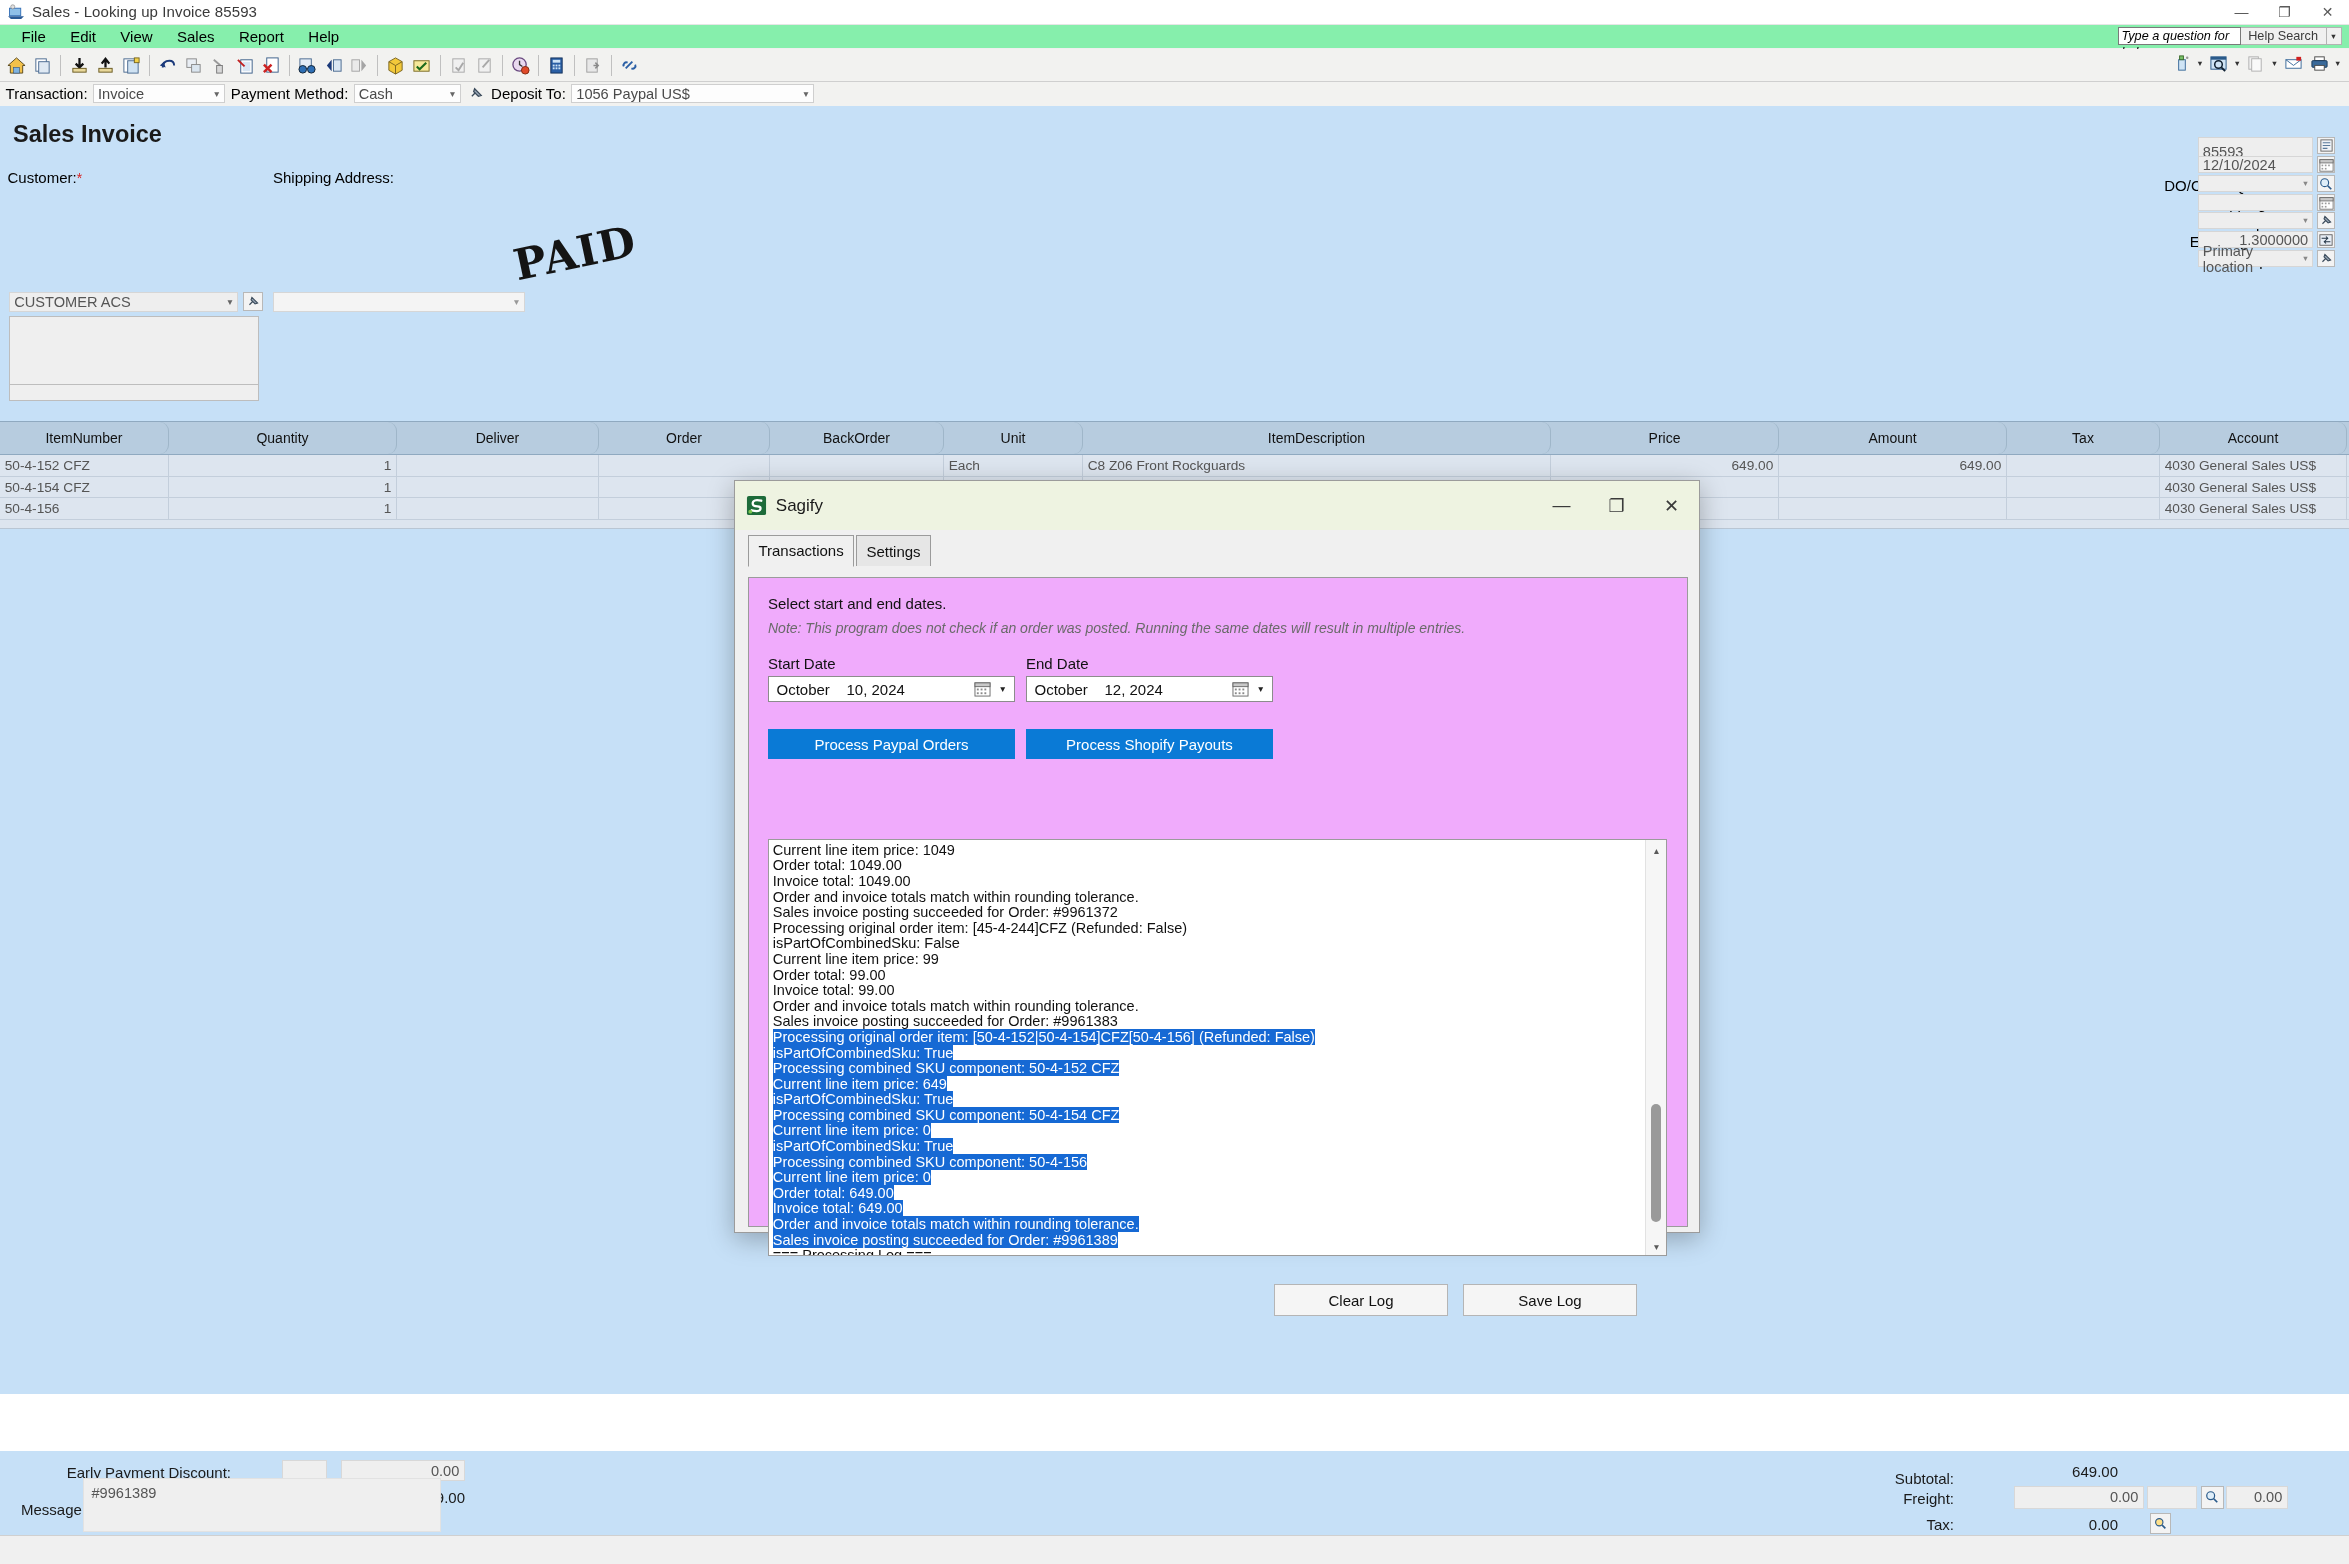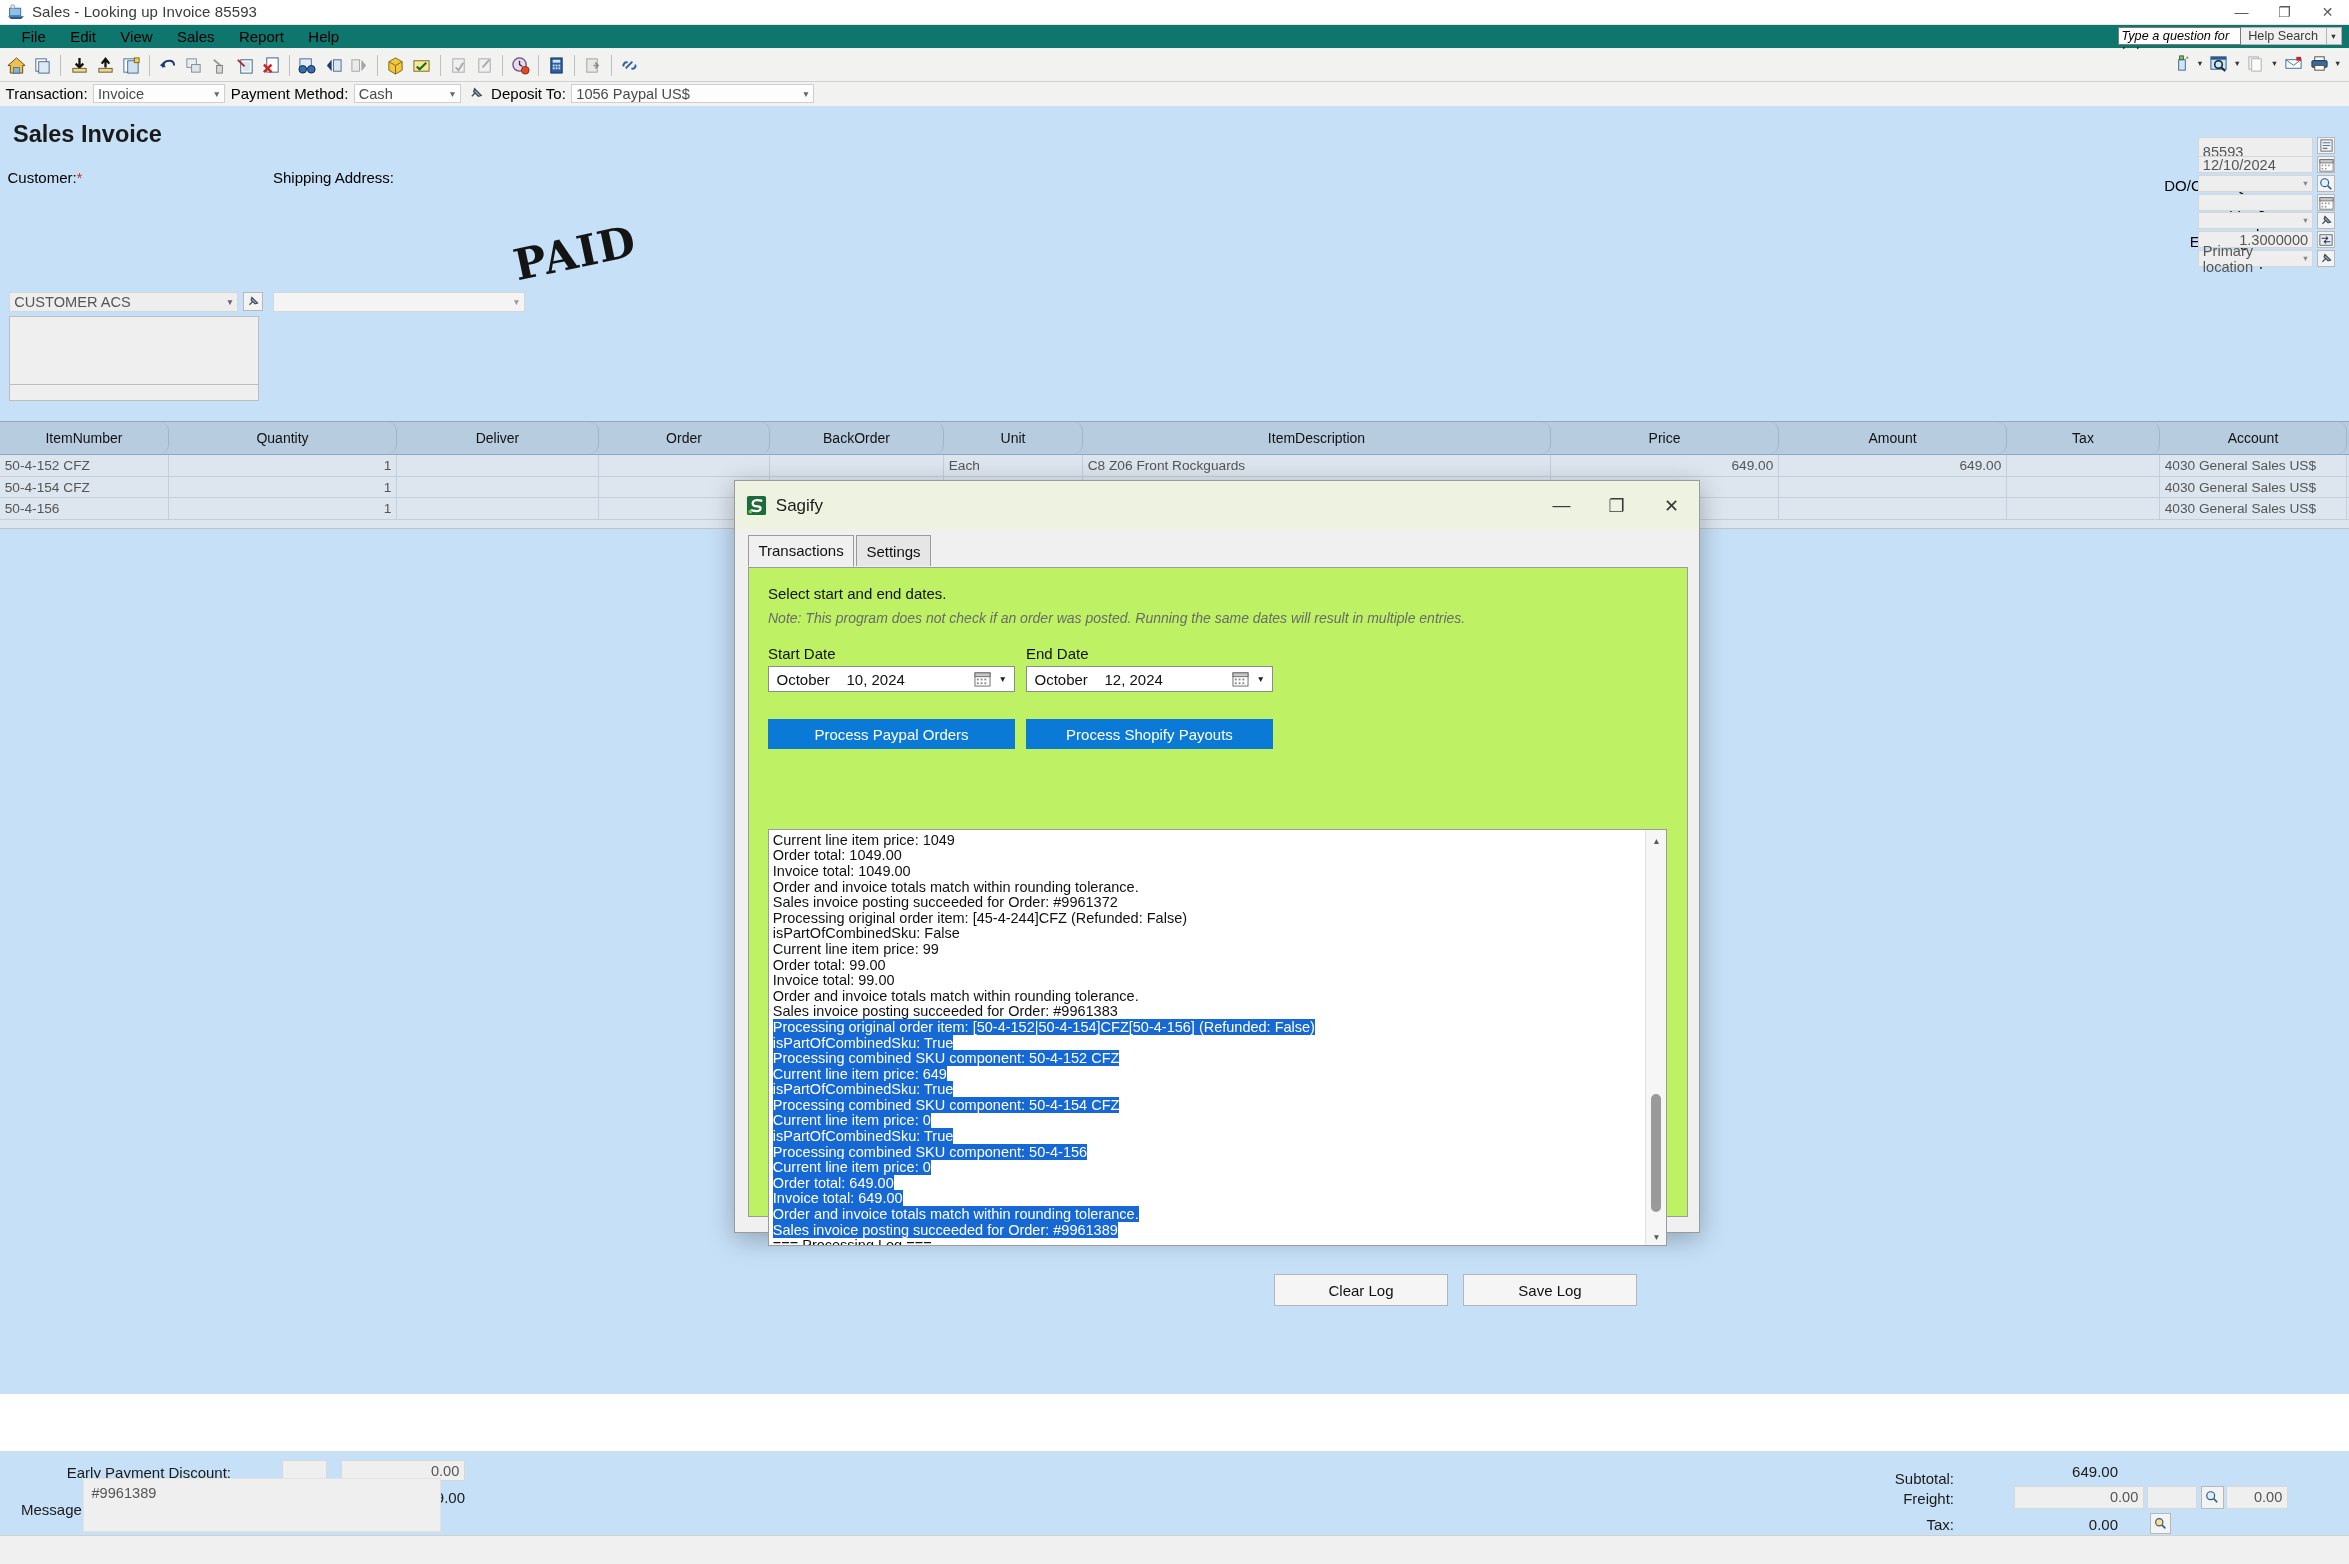--- a/index.html
+++ b/index.html
@@ -21,21 +21,21 @@
   #titlebar .app-ico{
     width:17px;height:15px;margin-right:7.5px;position:relative;flex:0 0 auto;
   }
   #titlebar .title-text{ font-size:15px; color:#3a3a3a; letter-spacing:0.1px;}
   #winbtns{ position:absolute; right:0; top:0; height:24.5px; display:flex;}
   #winbtns div{ width:43px;height:24.5px;display:flex;align-items:center;justify-content:center;
     color:#5a5a5a;font-size:14px;}
 
   
   #menubar{
-    height:24.5px;background:#0f766e;display:flex;align-items:center;
+    height:24.5px;background:#86efac;display:flex;align-items:center;
     padding-left:9.4px;position:relative;border-bottom:0.9px solid #efefef;
   }
   #menubar .mi{ padding:2.8px 12.2px; font-size:15px; color:#000; }
   #helpbox{ position:absolute; right:7.5px; top:2.8px; display:flex; align-items:center;}
   #helpbox .hinput{
     width:123px;height:18px;border:0.9px solid #7a7a7a;background:#fff;
     font-style:italic;font-size:12.7px;color:#000;padding:0 2.8px;line-height:16px;
   }
   #helpbox .hbtn{
     height:18px;border:0.9px solid #b3b3b3;border-left:none;background:#f0f0f0;
@@ -160,22 +160,22 @@
   #dlg-winbtns div{ width:55px;height:49px;display:flex;align-items:center;justify-content:center;
     font-size:18px;color:#3a3a3a; }
 
   #tabs{ position:absolute;left:13px;top:53px;display:flex;align-items:flex-end;z-index:3;}
   .tab{
     font-size:15px;color:#111;padding:6.6px 9.4px 6.6px 9.4px;border:0.9px solid #9b9b9b;
     background:#e6e6e6;border-bottom:none;margin-right:1.9px;
   }
   .tab.active{ background:#f0f0f0; border-bottom:0.9px solid #f0f0f0; position:relative; top:0.9px;}
   #tabpanel{
-    position:absolute;left:13px;top:86px;width:940px;height:650px;
-    border:0.9px solid #9b9b9b;background:#bef264;
+    position:absolute;left:13px;top:96px;width:940px;height:650px;
+    border:0.9px solid #9b9b9b;background:#f0abfc;
   }
   #dlg-instr{ position:absolute;left:19px;top:17px;font-size:15px;color:#111;}
   #dlg-note{ position:absolute;left:19px;top:42px;font-size:14px;color:#6a6a6a;font-style:italic;}
 
   .dtlabel{ position:absolute;font-size:15px;color:#111;}
   .datebox{
     position:absolute;height:26px;border:0.9px solid #8c8c8c;background:#fff;
     display:flex;align-items:center;font-size:15px;color:#111;padding-left:7.5px;
   }
   .datebox .dmon{ width:70px; }

